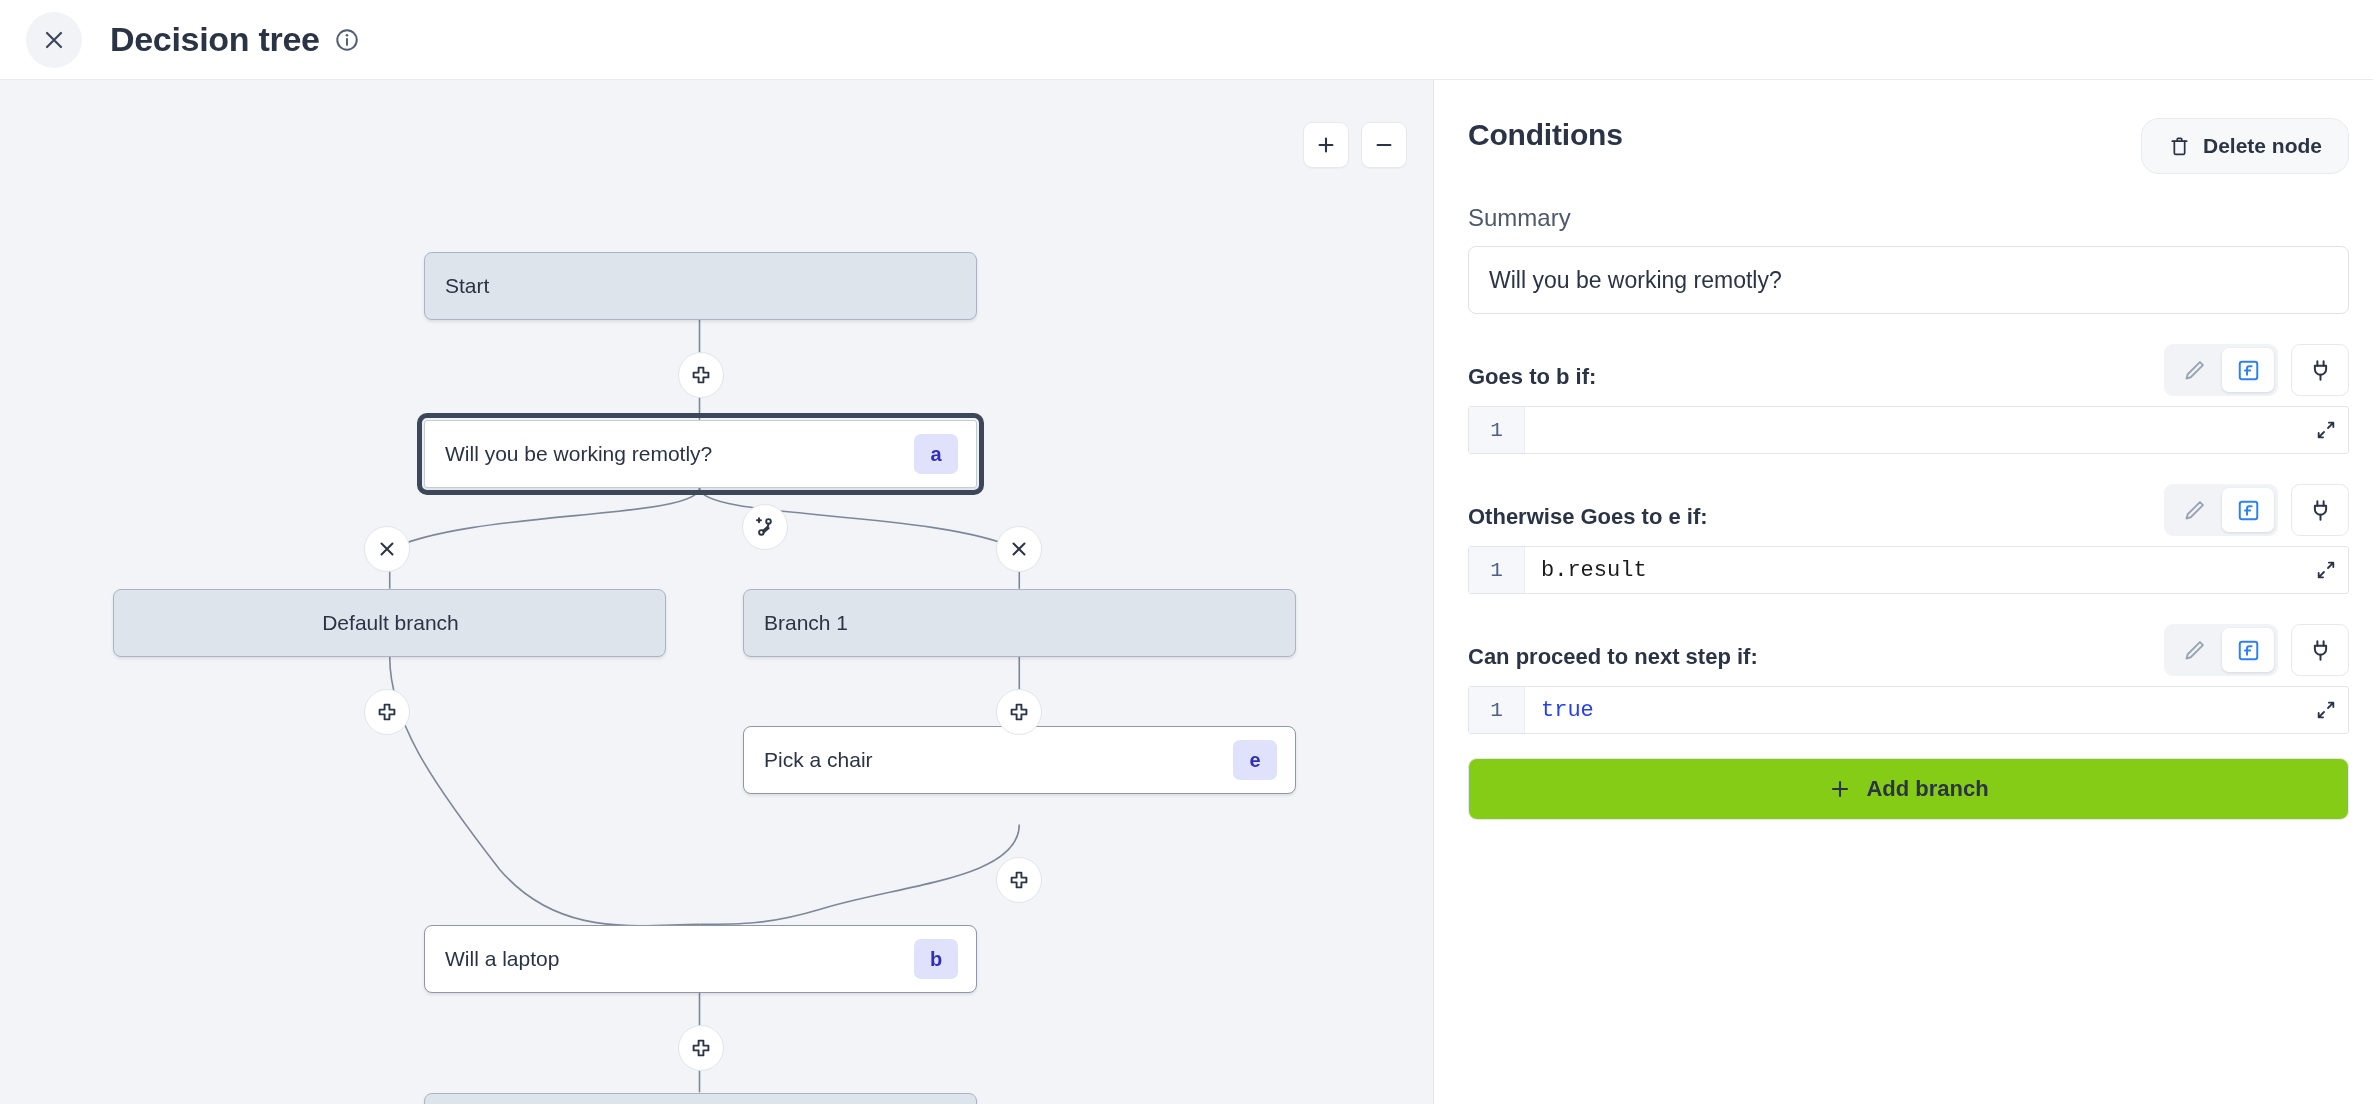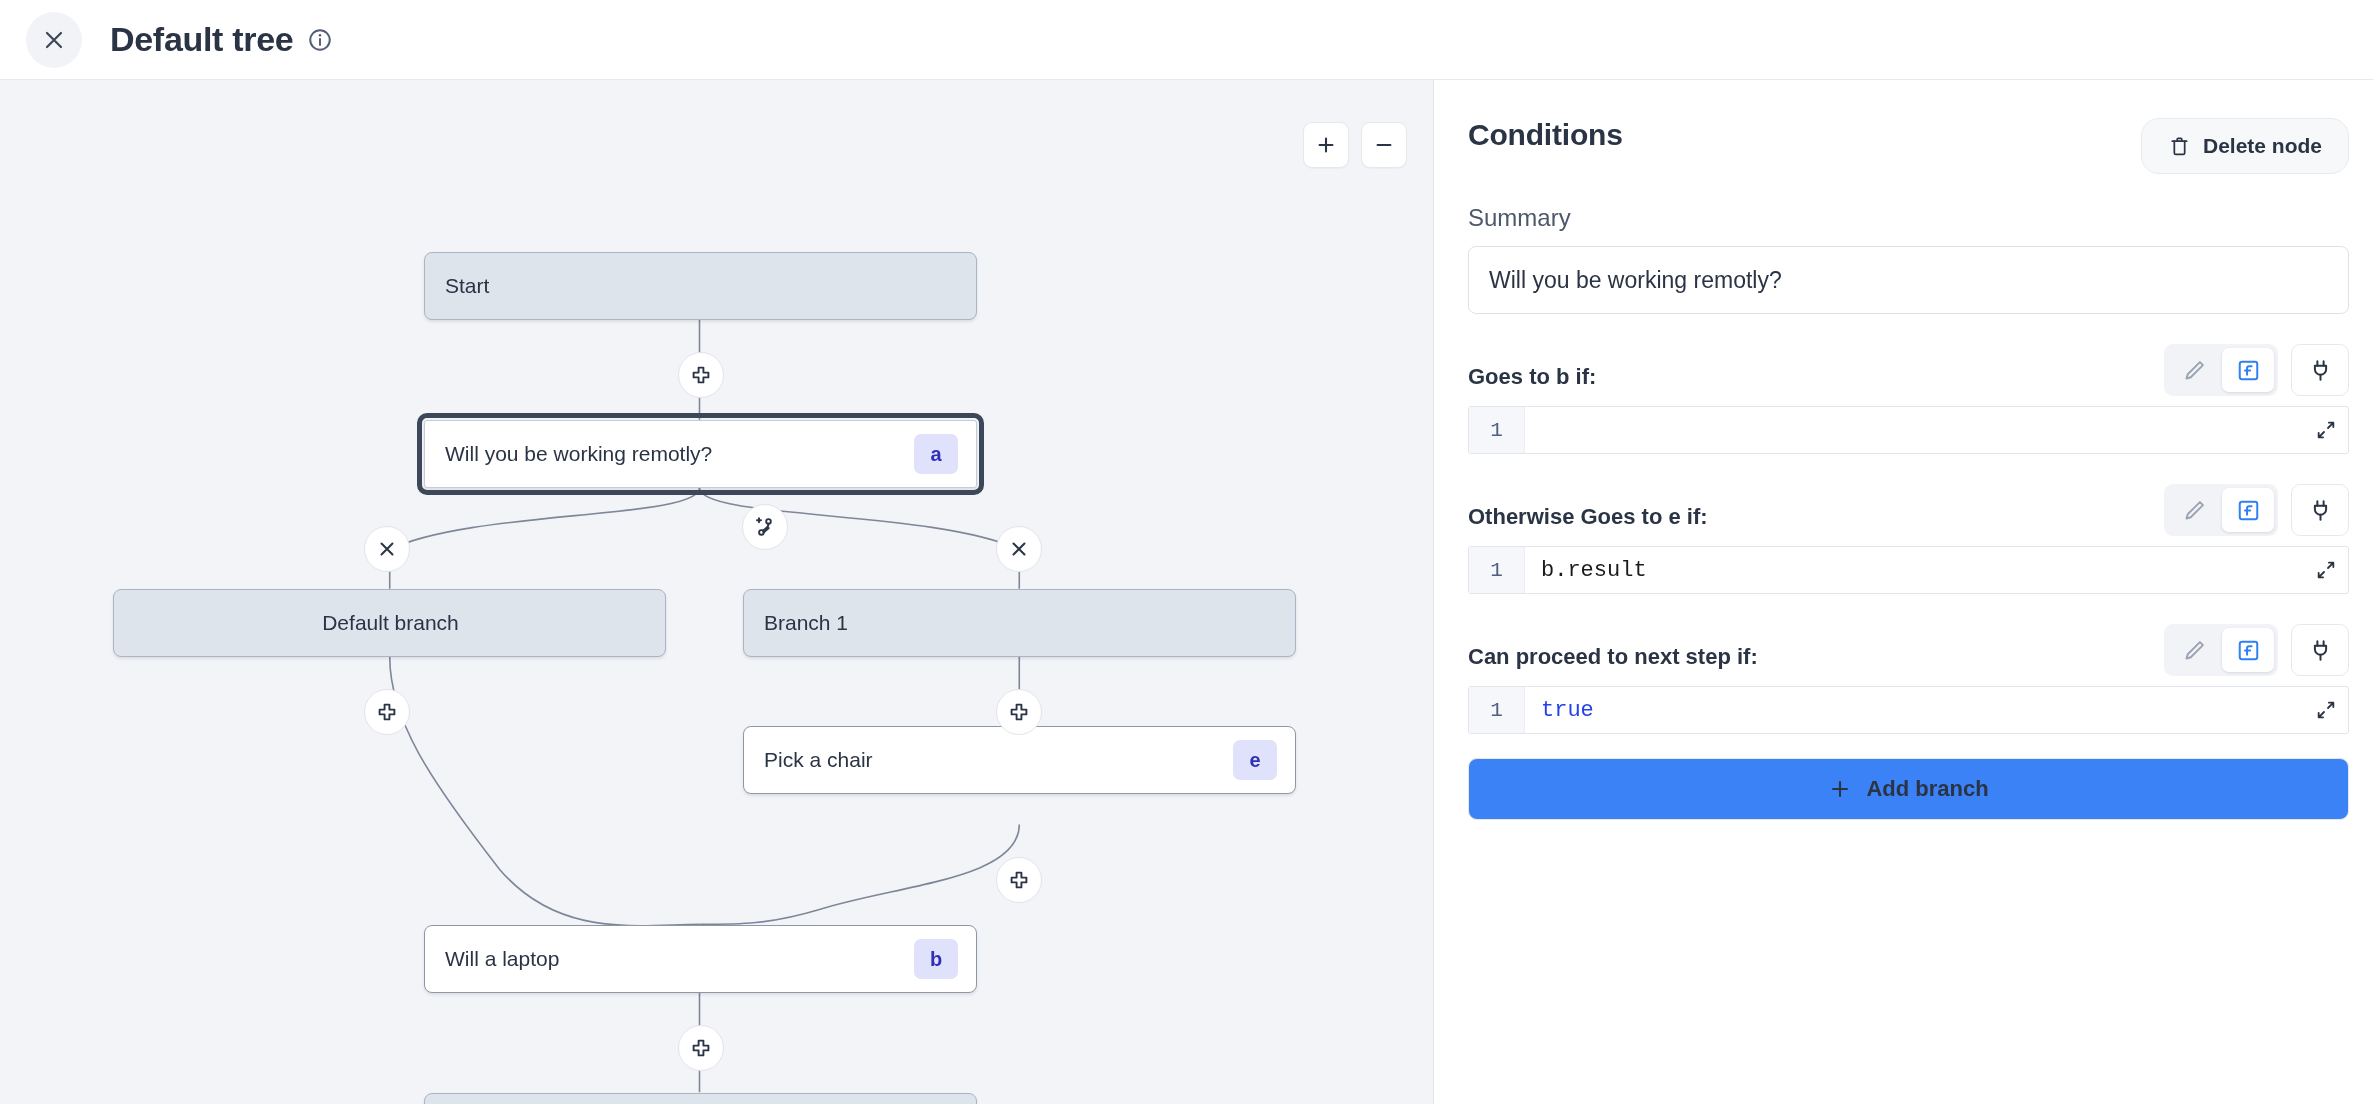--- a/index.html
+++ b/index.html
@@ -264,42 +264,42 @@
     background: #ffffff;
     display: flex; align-items: center; justify-content: center;
     cursor: pointer;
   }
   .expand-btn svg { width: 22px; height: 22px; }
 
   .add-branch {
     margin-top: 24px;
     width: 100%;
     height: 62px;
-    background: #3b82f6;
+    background: #84cc16;
     border: 1px solid #e6e8ec;
     border-radius: 9px;
     display: flex; align-items: center; justify-content: center;
     gap: 14px;
     font-size: 22px;
     font-weight: 700;
     color: #2b3445;
     cursor: pointer;
   }
   .add-branch svg { width: 24px; height: 24px; }
 </style>
 </head>
 <body>
 
 <div class="header">
   <div class="close-btn">
     <svg viewBox="0 0 24 24" fill="none" stroke="#3c4859" stroke-width="2.2" stroke-linecap="round">
       <path d="M5 5 L19 19 M19 5 L5 19"></path>
     </svg>
   </div>
-  <div class="page-title">Default tree</div>
+  <div class="page-title">Decision tree</div>
   <div class="info-icon">
     <svg viewBox="0 0 24 24" fill="none" stroke="#515d72" stroke-width="1.8">
       <circle cx="12" cy="12" r="9"></circle>
       <path d="M12 11 L12 16.5" stroke-linecap="round"></path>
       <circle cx="12" cy="7.6" r="1.15" fill="#515d72" stroke="none"></circle>
     </svg>
   </div>
 </div>
 
 <div class="body-wrap">

